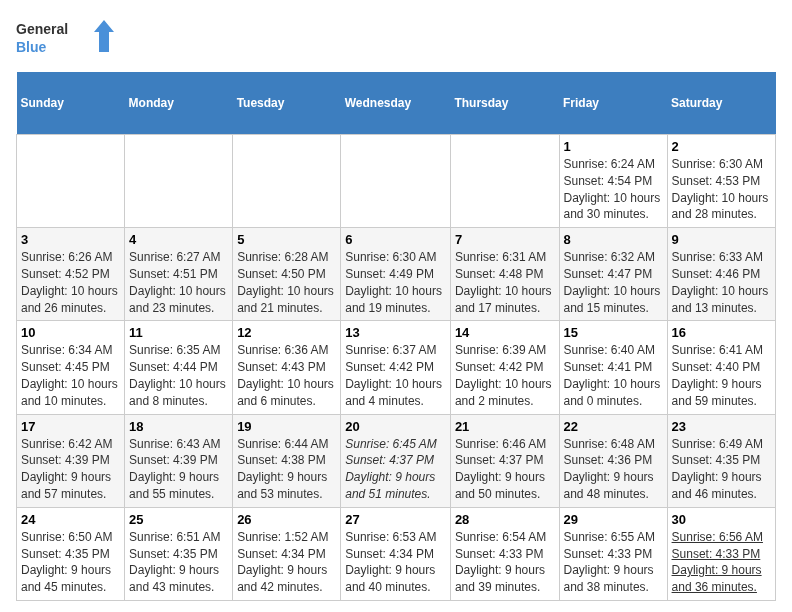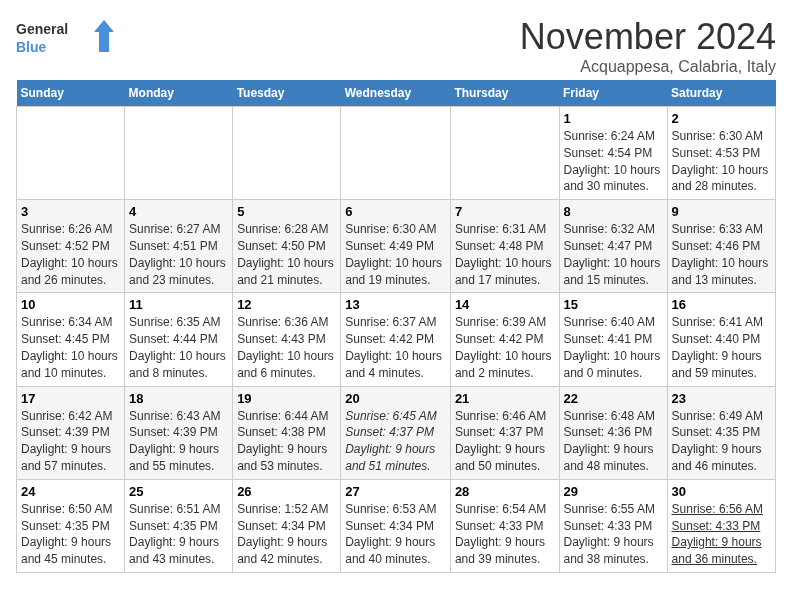--- a/index.html
+++ b/index.html
@@ -7,21 +7,21 @@
       font-family: Arial, sans-serif;
       background: #fff;
       width: 792px;
       min-height: 612px;
       padding: 16px;
     }
     .header {
       display: flex;
       justify-content: space-between;
       align-items: flex-start;
-      margin-bottom: 4px;
+      margin-bottom: 12px;
     }
     .logo {
       display: flex;
       align-items: center;
       gap: 4px;
     }
     .title-block {
       text-align: right;
     }
     .month-title {
@@ -34,21 +34,21 @@
       color: #555;
     }
     .calendar {
       width: 100%;
       border-collapse: collapse;
       font-size: 11px;
     }
     .calendar th {
       background: #3d7ebf;
       color: #fff;
-      padding: 6px 4px;
+      padding: 24px 4px;
       text-align: left;
       font-weight: bold;
       font-size: 12px;
     }
     .calendar td {
       border: 1px solid #ccc;
       vertical-align: top;
       padding: 4px;
       width: 113px;
       min-height: 80px;
@@ -75,24 +75,20 @@
 <body>
 
 <div class="header">
   <div class="logo">
   <svg width="100" height="44" viewBox="0 0 100 44">
     <text x="0" y="18" font-size="14" font-weight="bold" fill="#333" font-family="Arial">General</text>
     <text x="0" y="36" font-size="14" font-weight="bold" fill="#4a90d9" font-family="Arial">Blue</text>
     <polygon points="88,4 98,16 93,16 93,36 83,36 83,16 78,16" fill="#4a90d9"></polygon>
   </svg>
 </div>
-  <div class="title-block">
-    <div class="month-title">November 2024</div>
-    <div class="location">Acquappesa, Calabria, Italy</div>
-  </div>
 </div>
 
 <table class="calendar">
   <thead>
     <tr>
     <th>Sunday</th>
         <th>Monday</th>
         <th>Tuesday</th>
         <th>Wednesday</th>
         <th>Thursday</th>

